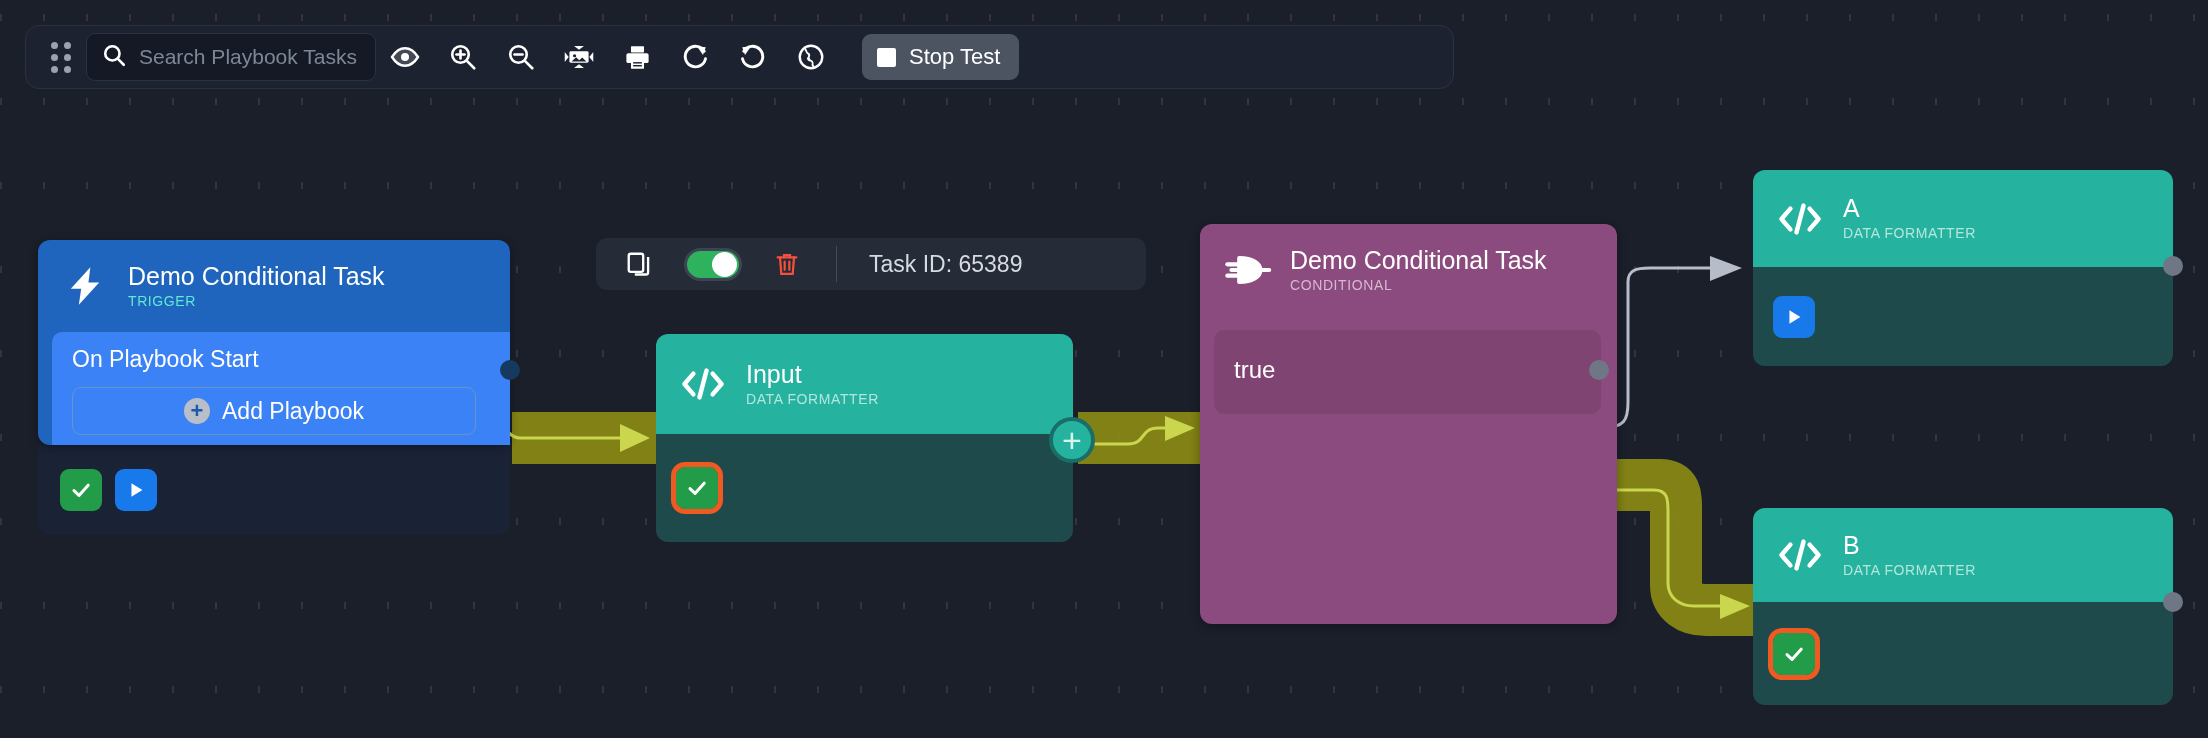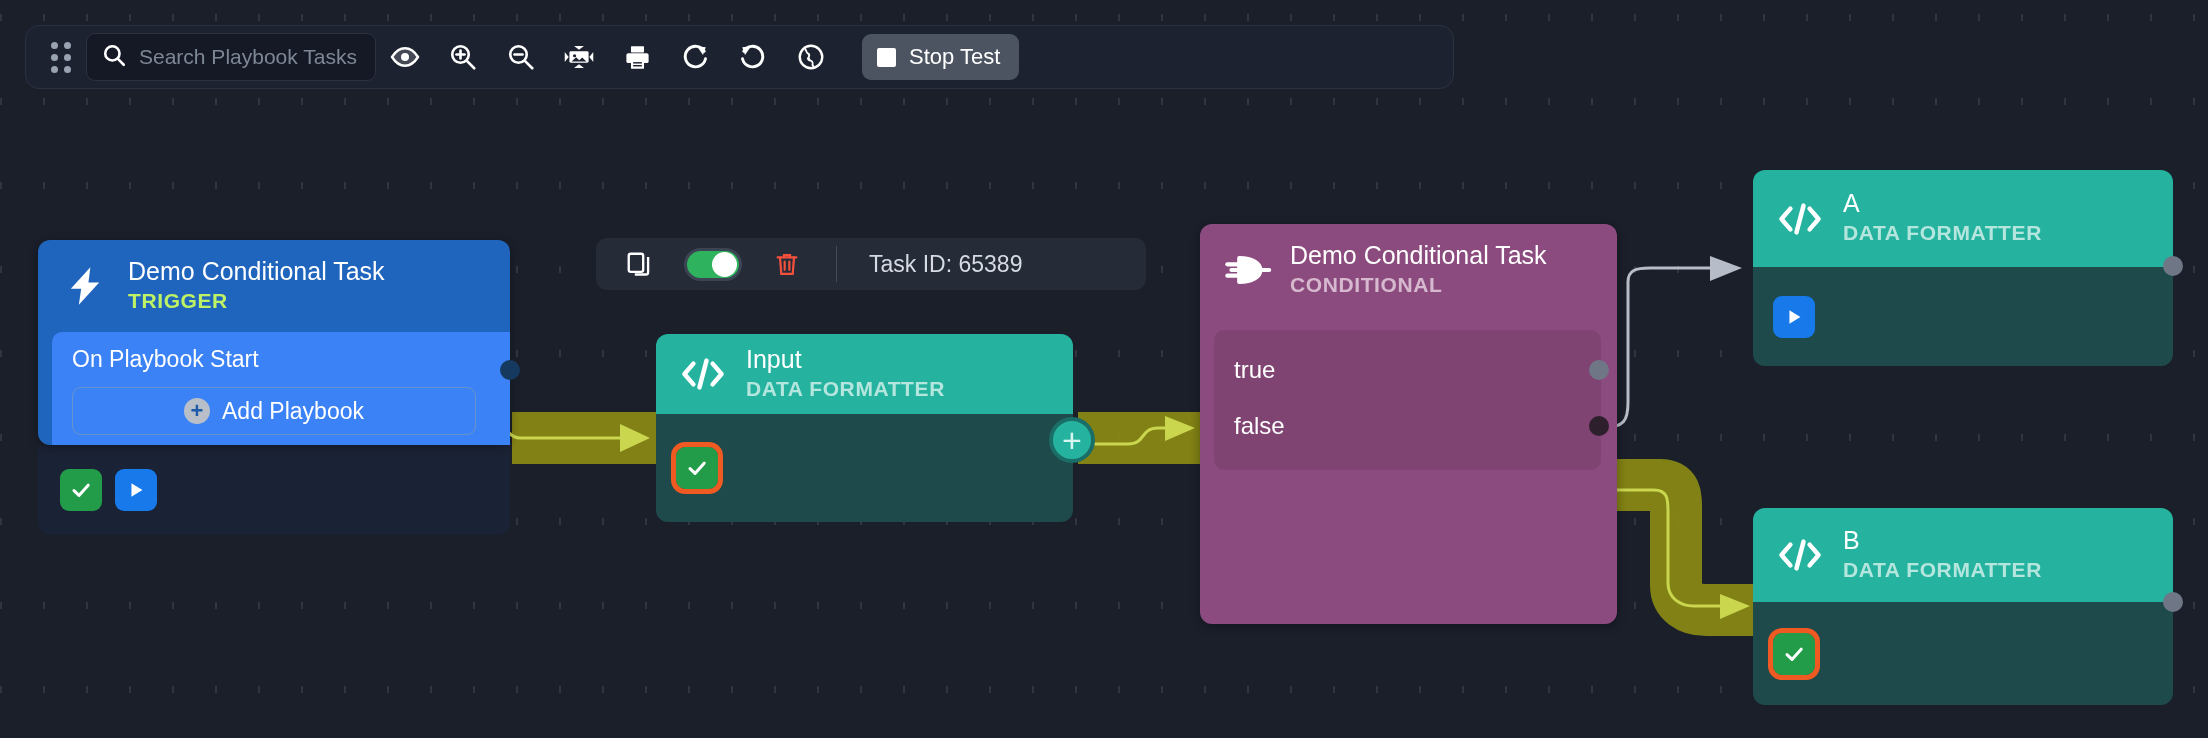--- a/index.html
+++ b/index.html
@@ -94,30 +94,30 @@
   .toggle .knob { position:absolute; right:2px; top:1px; width:25px; height:25px; border-radius:50%; background:#fff; }
   .nt-sep { width:1px; height:36px; background:#444b5b; margin-left: 4px; }
   #task-id { color:#d6dae2; font-size:23px; margin-left: 4px; white-space:nowrap; }
 
   
   .node { position: absolute; border-radius: 10px; z-index: 20; }
   .node .head { display:flex; align-items:center; gap: 16px; padding: 0 20px; }
   .node .icon-wrap { width: 54px; display:flex; justify-content:center; align-items:center; }
   .node .titles { display:flex; flex-direction:column; justify-content:center; }
   .node .t1 { color:#fff; font-size: 25px; line-height: 1.2; }
-  .node .t2 { font-size: 21px; font-weight: bold; letter-spacing: 0.6px; line-height: 1.45; }
+  .node .t2 { font-size: 14px; font-weight: normal; letter-spacing: 0.6px; line-height: 1.45; }
 
   
   #node-trigger {
     left: 38px; top: 240px; width: 472px; height: 205px;
     background: #1f65bd; border-radius: 12px;
     box-shadow: 0 2px 10px rgba(0,0,0,0.35);
   }
   #node-trigger .head { height: 92px; }
-  #node-trigger .t2 { color: #bef264; }
+  #node-trigger .t2 { color: #5eead4; }
   #node-trigger .body {
     margin: 0 0 0 14px; height: 113px;
     background: #3b82f6; border-top-left-radius: 10px; border-top-right-radius: 0;
     padding: 14px 20px 0 20px; position: relative;
   }
   #node-trigger .body-label { color:#fff; font-size: 23px; }
   #add-trigger {
     margin-top: 14px; width: 404px; height: 48px;
     border: 1px solid #6a93c9; border-radius: 9px;
     background: transparent; color: #fff; font-size: 23px;
@@ -136,21 +136,21 @@
   .chip.blue  { background:#1779ea; }
   .chip.green-hl { background:#229c48; outline: 5px solid #ef5a22; outline-offset: -0px; border-radius: 9px; }
 
   
   .df-node { border-radius: 12px; overflow: visible; }
   .df-head { background: #25b3a0; border-top-left-radius: 12px; border-top-right-radius: 12px; }
   .df-body { background: #1e4a4b; border-bottom-left-radius: 12px; border-bottom-right-radius: 12px; }
   .df-node .t2 { color: #b4e6de; }
 
   #node-input { left: 656px; top: 334px; width: 417px; height: 203px; }
-  #node-input .df-head { height: 80px; display:flex; align-items:center; }
+  #node-input .df-head { height: 100px; display:flex; align-items:center; }
   #node-input .df-body { height: 108px; display:flex; align-items:center; padding-left: 20px; }
   #input-plus {
     position:absolute; right: -22px; top: 83px;
     width: 46px; height: 46px; border-radius: 50%;
     background: #25b3a0; border: 4px solid #1a6e68;
     display:flex; align-items:center; justify-content:center;
     color:#d7f5ef; font-size: 34px; line-height: 0; z-index: 30; cursor:pointer;
   }
 
   #node-a { left: 1753px; top: 170px; width: 420px; height: 196px; }
@@ -422,24 +422,20 @@
       <div class="titles">
         <span class="t1">Demo Conditional Task</span>
         <span class="t2">CONDITIONAL</span>
       </div>
     </div>
     <div id="cond-section">
       <div class="cond-row">
         <span>true</span>
         <span class="port" style="position:relative; right:-8px; background:#6f7787;"></span>
       </div>
-      <div class="cond-row">
-        <span>false</span>
-        <span class="port" style="position:relative; right:-8px; background:#2d1f2c;"></span>
-      </div>
     </div>
   </div>
 
   <div class="node df-node" id="node-a">
     <div class="df-head head">
       <div class="icon-wrap">
         <svg width="48" height="40" viewBox="0 0 30 24" fill="none" stroke="#fff" stroke-width="2.8" stroke-linecap="round" stroke-linejoin="round">
           <path d="M9 5.5 L3.4 12 L9 18.5"></path>
             <path d="M21 5.5 L26.6 12 L21 18.5"></path>
             <path d="M17.2 3.6 L12.8 20.4"></path>

